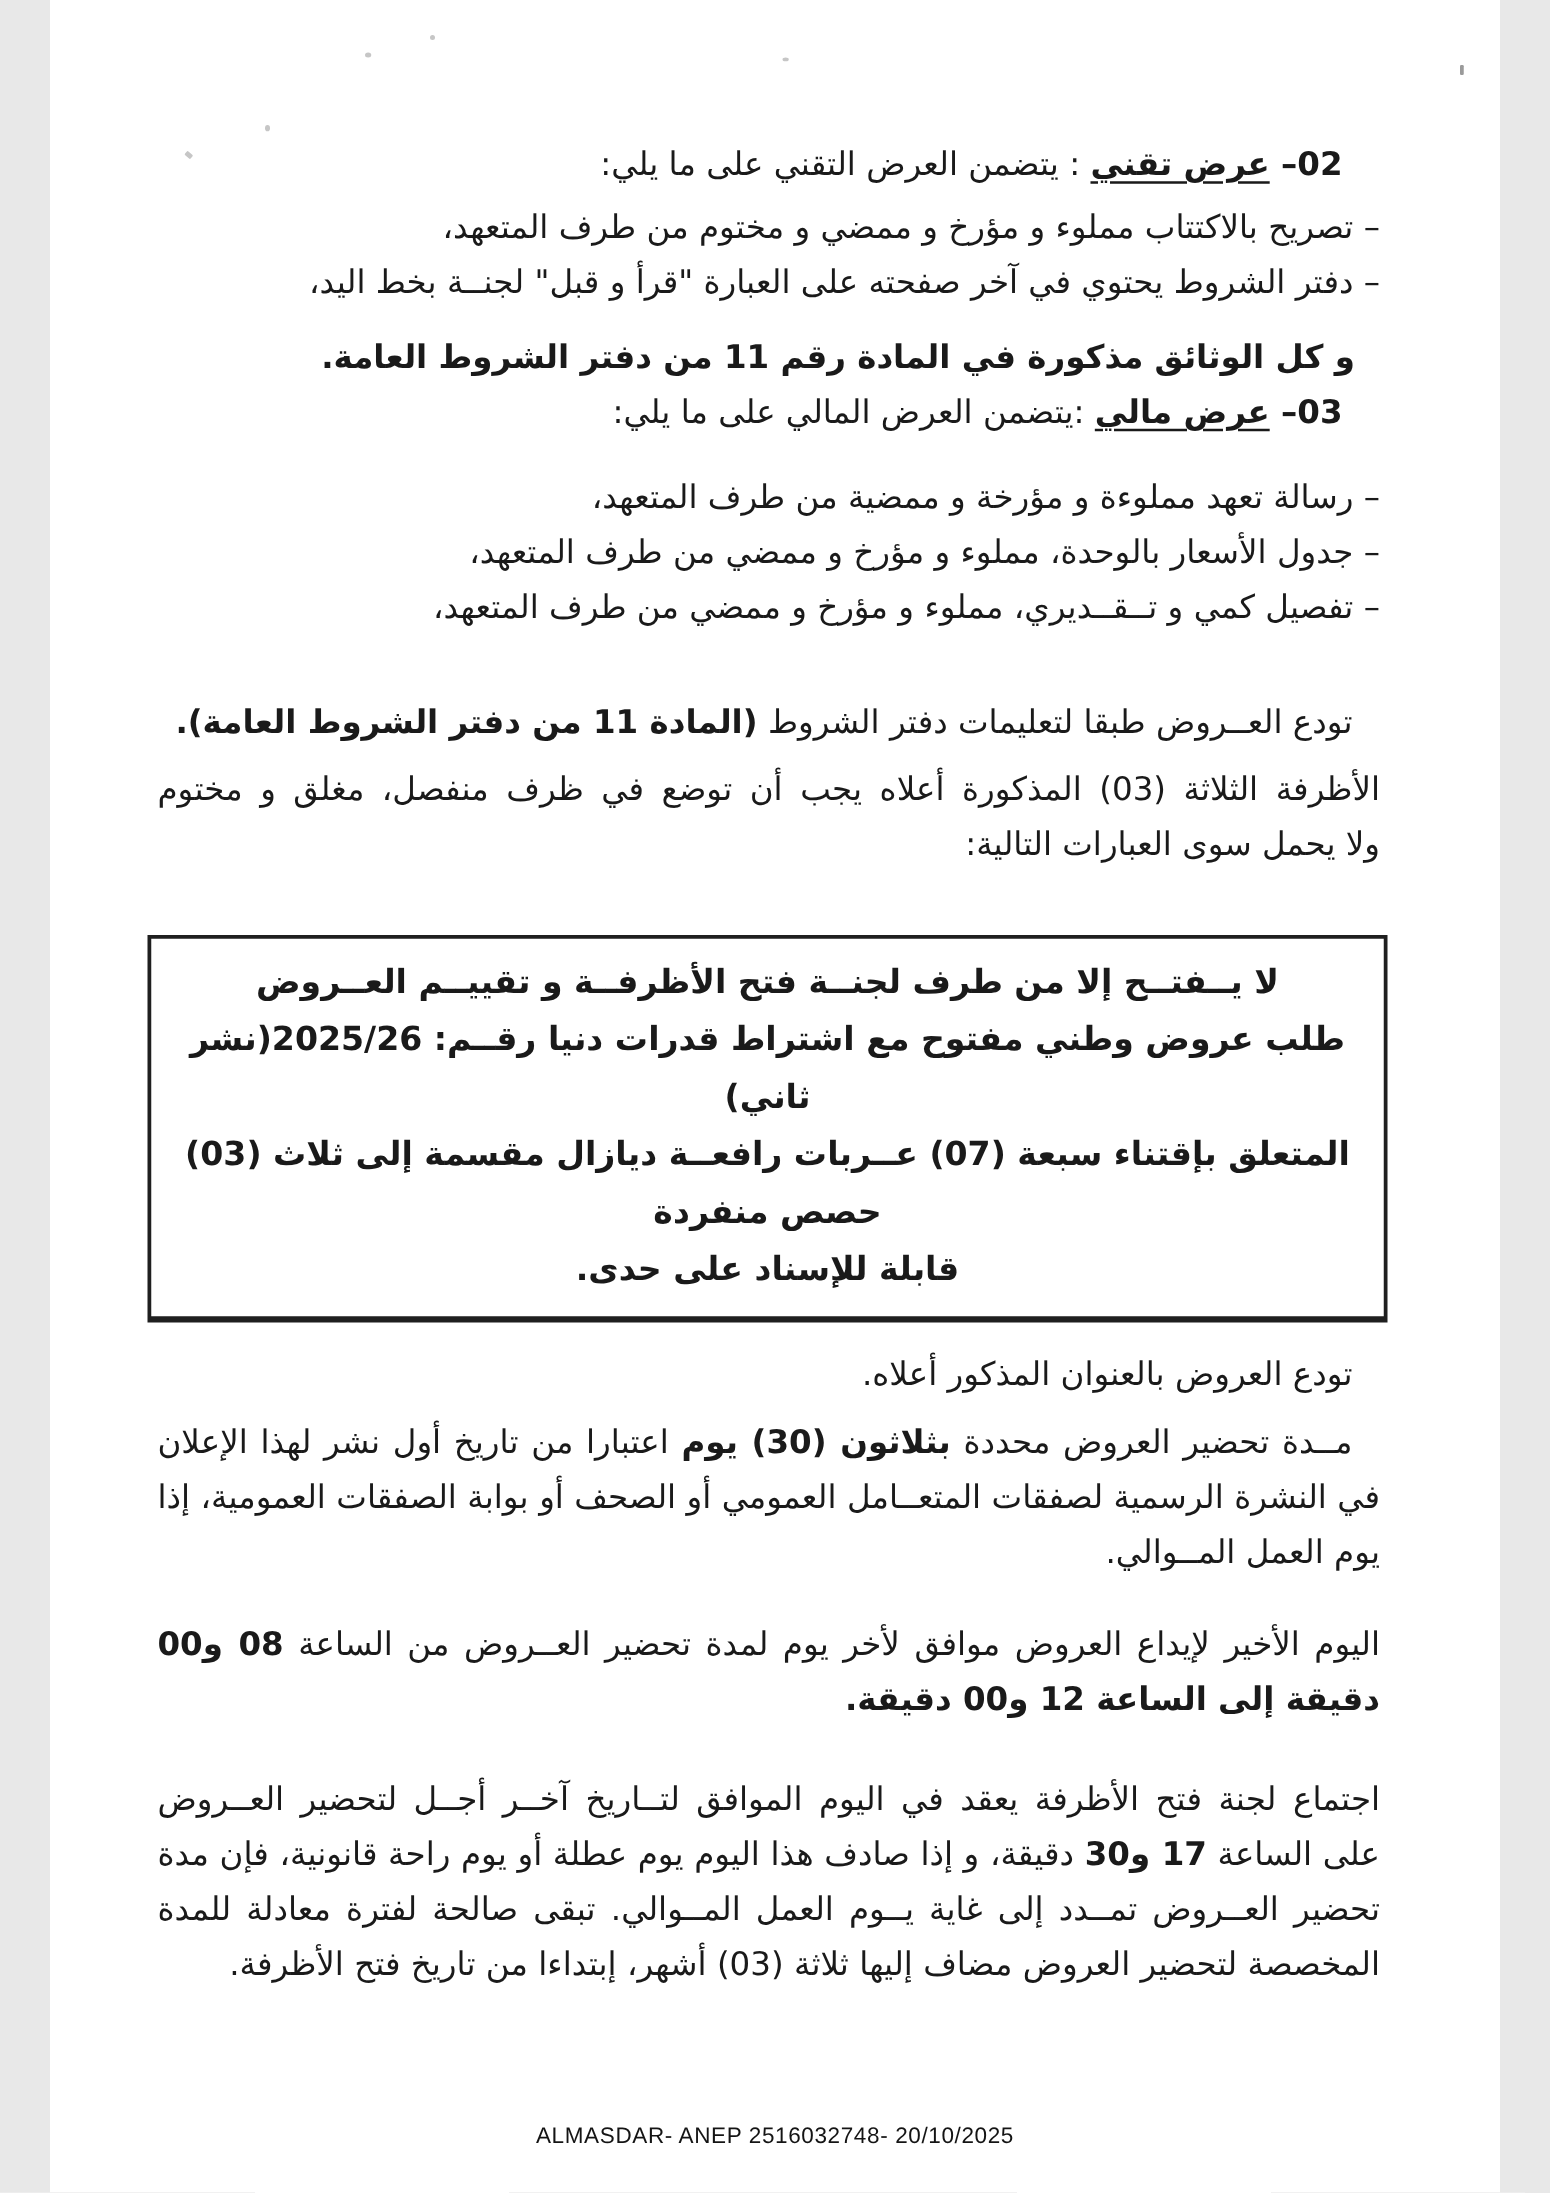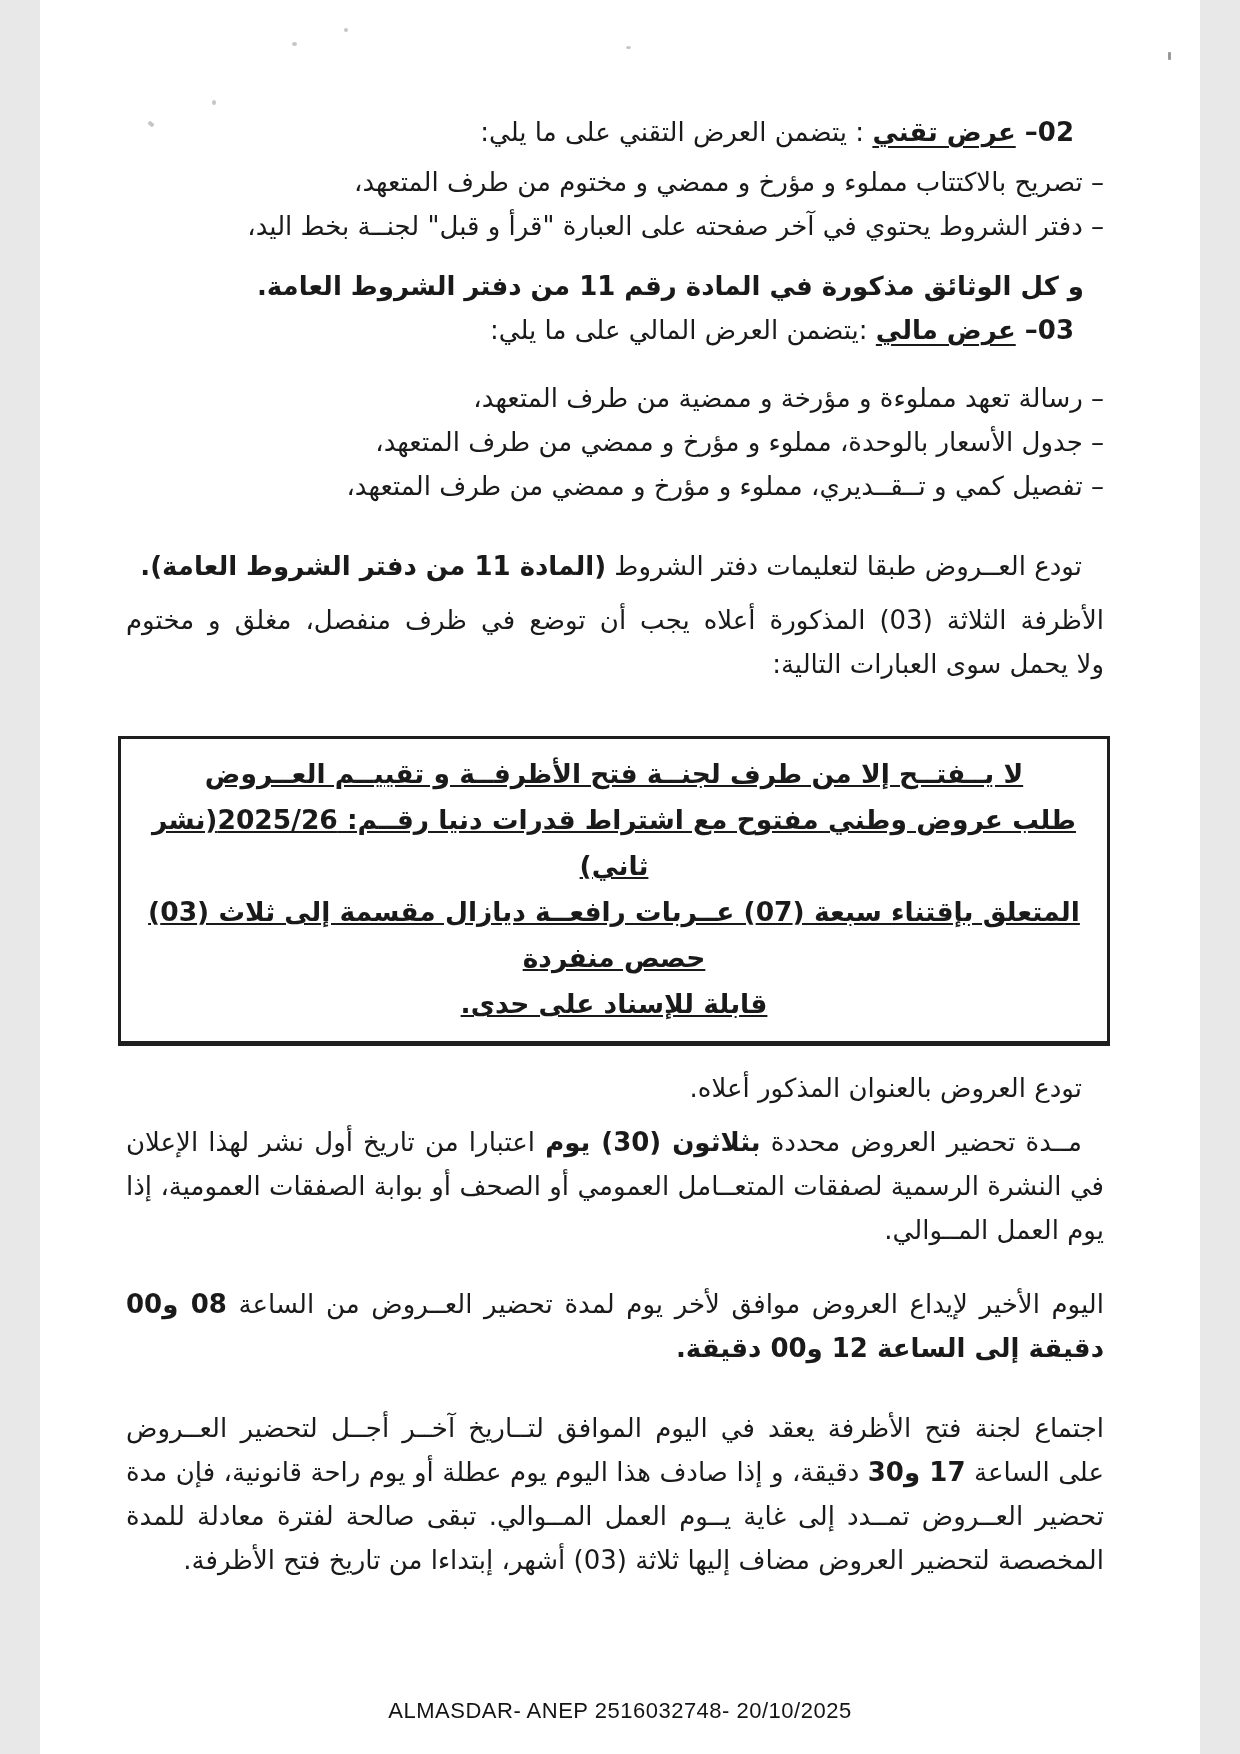--- a/index.html
+++ b/index.html
@@ -25,30 +25,29 @@
   .l-justify{text-align:justify;text-align-last:justify;}
   .b{font-weight:bold;}
   .u{text-decoration:underline;text-decoration-thickness:2px;text-underline-offset:5px;}
   .box{
     border:3px solid #1f1f1f;
     border-bottom-width:5px;
     padding:12px 20px 14px 20px;
     margin-left:-8px;margin-right:-6px;
     font-size:26.5px;
     line-height:46px;
-    text-decoration:underline;
   }
   .box .line{min-height:46px;}
   .footer{
     position:absolute;
     left:0;right:0;top:1698px;
     direction:ltr;
     text-align:center;
     font-family:"Liberation Sans","DejaVu Sans",sans-serif;
-    font-size:22px;
+    font-size:18px;
     letter-spacing:.5px;
     color:#141414;
   }
   .speck{position:absolute;background:#c6c6c6;border-radius:50%;}
 </style>
 </head>
 <body>
 
 <div class="page">
 
@@ -71,21 +70,21 @@
         <div class="line l-right" style="padding-right: 20px;"><span class="b">و كل الوثائق مذكورة في المادة رقم 11 من دفتر الشروط العامة.</span></div>
       </div>
       <div style="">
         <div class="line l-right" style="padding-right: 30px;"><span class="b">03– </span><span class="b u">عرض مالي</span><span> :يتضمن العرض المالي على ما يلي:</span></div>
       </div>
       <div style="margin-top: 24px;">
         <div class="line l-right"><span>– رسالة تعهد مملوءة و مؤرخة و ممضية من طرف المتعهد،</span></div>
         <div class="line l-right"><span>– جدول الأسعار بالوحدة، مملوء و مؤرخ و ممضي من طرف المتعهد،</span></div>
         <div class="line l-right"><span>– تفصيل كمي و تــقــديري، مملوء و مؤرخ و ممضي من طرف المتعهد،</span></div>
       </div>
-      <div style="margin-top: 36px;">
+      <div style="margin-top: 48px;">
         <div class="line l-right" style="padding-right: 22px;"><span>تودع العــروض طبقا لتعليمات دفتر الشروط </span><span class="b">(المادة 11 من دفتر الشروط العامة).</span></div>
       </div>
       <div style="margin-top: 10px;">
         <div class="line l-justify"><span>الأظرفة الثلاثة (03) المذكورة أعلاه يجب أن توضع في ظرف منفصل، مغلق و مختوم</span></div>
         <div class="line l-right"><span>ولا يحمل سوى العبارات التالية:</span></div>
       </div>
       <div class="box" style="margin-top: 50px;">
         <div class="line l-center"><span class="b">لا يــفتــح إلا من طرف لجنــة فتح الأظرفــة و تقييــم العــروض</span></div>
         <div class="line l-center"><span class="b">طلب عروض وطني مفتوح مع اشتراط قدرات دنيا رقــم: 2025/26(نشر ثاني)</span></div>
         <div class="line l-center"><span class="b">المتعلق بإقتناء سبعة (07) عــربات رافعــة ديازال مقسمة إلى ثلاث (03) حصص منفردة</span></div>

